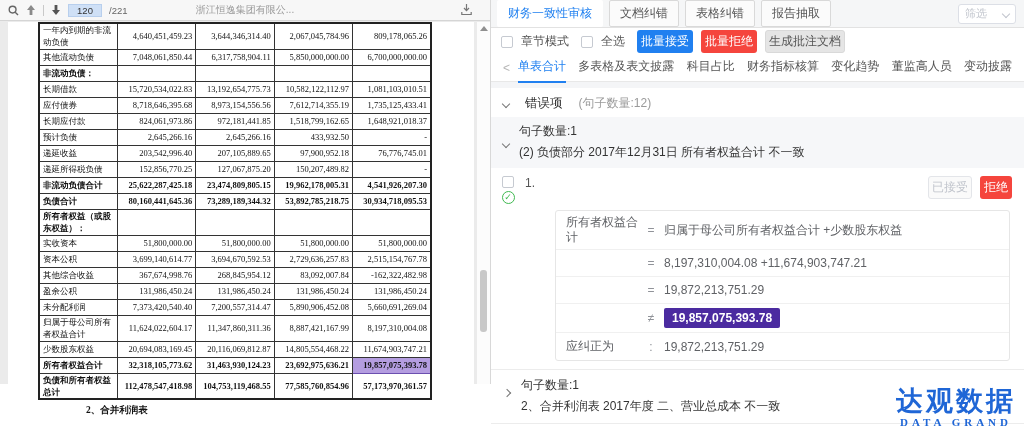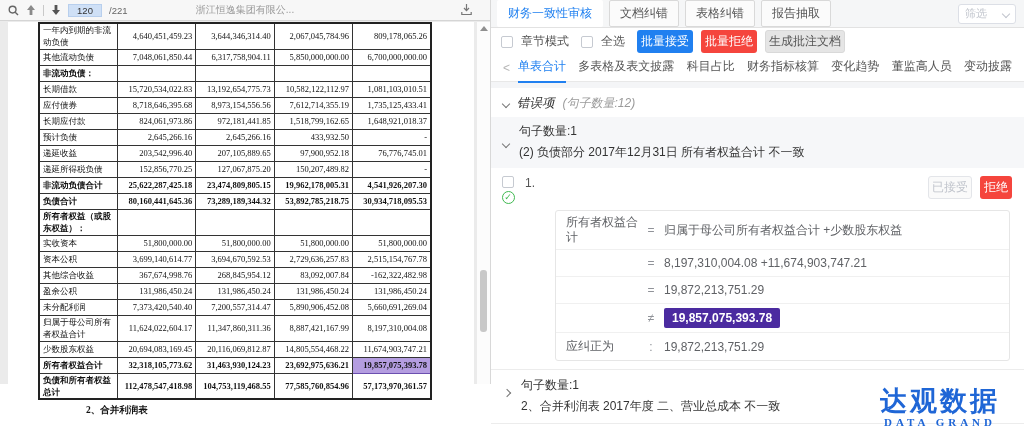--- a/index.html
+++ b/index.html
@@ -69,21 +69,21 @@
   .subtab { font-size:12px; color:#555; cursor:pointer; padding:5px 0 6px; white-space:nowrap; }
   .subtab.active { color:#2080f0; border-bottom:2px solid #2080f0; }
   .subtab-back { color:#b5b5b5; font-size:12px; cursor:pointer; }
   .gap-strip { height:6px; background:#f4f5f7; }
 
   .chev { display:inline-block; width:6px; height:6px; border-right:1.4px solid #777;
           border-bottom:1.4px solid #777; }
   .chev.down { transform:rotate(45deg); }
   .chev.right { transform:rotate(-45deg); }
 
-  .err-header { display:flex; align-items:center; gap:8px; padding:7px 12px 5px;font-style:italic; }
+  .err-header { display:flex; align-items:center; gap:16px; padding:7px 12px 5px; }
   .err-title { color:#333; font-size:12.5px; }
   .err-count { color:#9a9a9a; font-size:12px; }
 
   .group-exp { background:#f6f7f9; padding:6px 12px 7px 12px; display:flex; gap:10px; }
   .group-exp .chev { margin-top:18px; }
   .group-lines .l1 { font-size:12px; color:#333; }
   .group-lines .l2 { font-size:12px; color:#333; margin-top:4px; }
 
   .item-row { display:flex; align-items:flex-start; padding:8px 12px 2px 6px; }
   .item-left { display:flex; flex-direction:column; align-items:center; gap:3px; width:22px; flex:none; }
@@ -102,21 +102,21 @@
   .f-op  { width:26px; flex:none; font-size:12px; color:#909399; text-align:center; }
   .f-val { font-size:12px; color:#606266; }
   .badge { background:#4b2ba0; color:#fff; font-weight:bold; padding:3px 8px;
            border-radius:2px; font-size:12px; }
 
   .group-col { border-top:1px solid #ececec; padding:7px 12px 8px 30px; position:relative; }
   .group-col .chev { position:absolute; left:13px; top:20px; }
   .group-col .l1 { font-size:12px; color:#333; }
   .group-col .l2 { font-size:12px; color:#333; margin-top:4px; }
 
-  .watermark { position:absolute; right:24px; bottom:2px; text-align:center; z-index:5;
+  .watermark { position:absolute; right:8px; bottom:2px; text-align:center; z-index:5;
                color:#1f66d6; pointer-events:none; }
   .wm-cn { font-size:27px; font-weight:bold; letter-spacing:3px; line-height:28px; }
   .wm-en { font-size:11px; font-weight:bold; letter-spacing:4px; line-height:14px;font-family:Liberation Serif, serif; }
 
   svg.icon { display:block; }
 </style>
 </head>
 <body>
 
 <div class="app">

